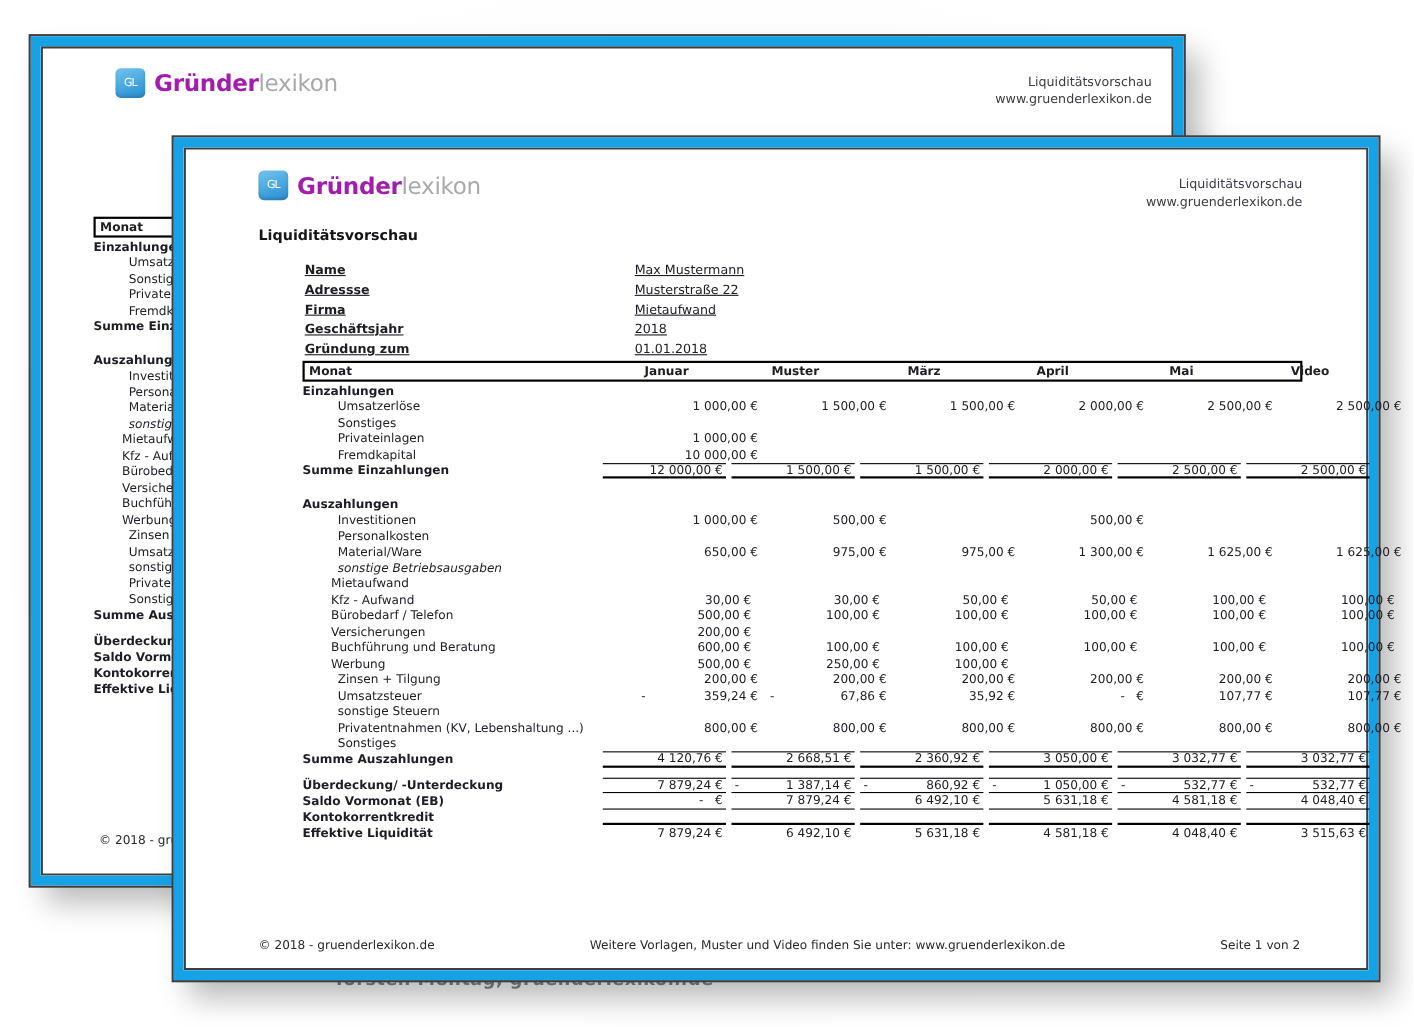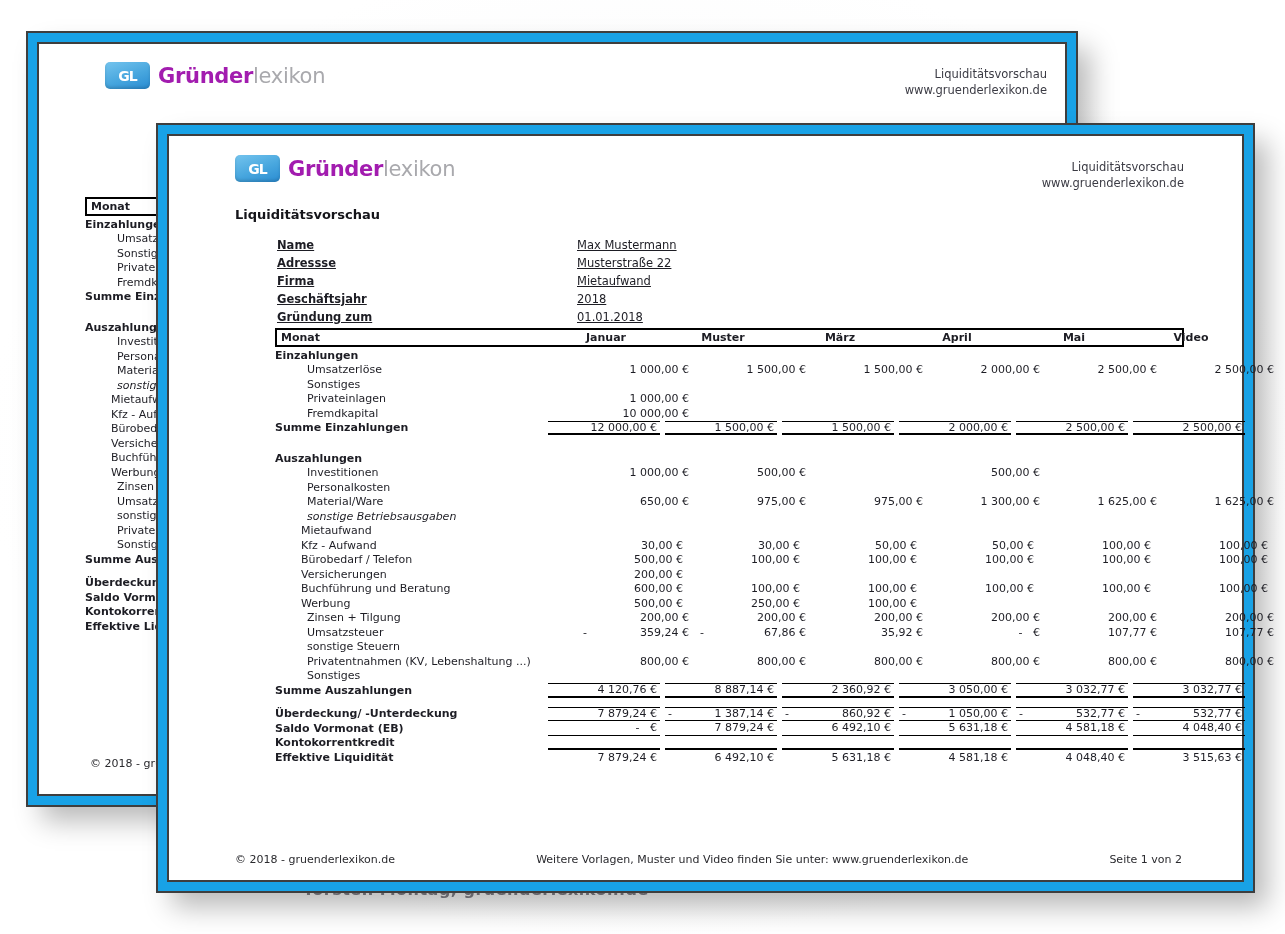--- a/index.html
+++ b/index.html
@@ -15,21 +15,21 @@
   .front{left:158px;top:125px;width:1095px;height:766px;z-index:3;}
 
   .watermark{position:absolute;left:303px;top:880px;z-index:2;font-size:16px;font-weight:bold;
              color:#84848c;letter-spacing:.5px;text-shadow:0 1px 0 #fff;white-space:nowrap;}
 
   .page-head{display:flex;justify-content:space-between;align-items:flex-start;}
   .front .page-head{padding:21px 60px 0 68px;}
   .back  .page-head{padding:20px 20px 0 68px;}
 
   .logo{display:flex;align-items:center;gap:8px;}
-  .logo-icon{width:45px;height:27px;border-radius:5px;color:#fff;font-weight:bold;font-size:14px;
+  .logo-icon{width:27px;height:27px;border-radius:5px;color:#fff;font-weight:normal;font-size:10px;
              letter-spacing:-1px;display:flex;align-items:center;justify-content:center;
              background:linear-gradient(160deg,#74c4ee 0%,#47a6de 55%,#2a8cd2 100%);
              box-shadow:inset 0 -2px 3px rgba(0,0,0,.15);}
   .logo-b{font-size:21px;font-weight:bold;color:#a21caf;letter-spacing:-.3px;}
   .logo-l{font-size:21px;font-weight:normal;font-style:normal;color:#a9a9ad;letter-spacing:-.3px;}
 
   .head-right{text-align:right;font-size:11.5px;line-height:16px;color:#3b3b44;padding-top:4px;}
 
   .doc-title{margin:16px 0 0 42px;font-size:13px;font-weight:bold;color:#15151a;padding-left:26px;}
   .front .doc-title{margin-left:68px;padding-left:0;margin-top:16px;}
@@ -584,21 +584,21 @@
             <span class="vcell"></span>
             <span class="vcell"></span>
             <span class="vcell"></span>
             <span class="vcell"></span>
             <span class="vcell"></span>
             <span class="vcell"></span>
           </div>
           <div class="trow l-sum">
             <span class="lbl b">Summe Auszahlungen</span>
             <span class="vcell"><span class="num">4 120,76 €</span></span>
-            <span class="vcell"><span class="num">8 887,14 €</span></span>
+            <span class="vcell"><span class="num">2 668,51 €</span></span>
             <span class="vcell"><span class="num">2 360,92 €</span></span>
             <span class="vcell"><span class="num">3 050,00 €</span></span>
             <span class="vcell"><span class="num">3 032,77 €</span></span>
             <span class="vcell"><span class="num">3 032,77 €</span></span>
           </div>
           <div class="trow l-tb" style="margin-top: 9px;">
             <span class="lbl b">Überdeckung/ -Unterdeckung</span>
             <span class="vcell"><span class="num">7 879,24 €</span></span>
             <span class="vcell"><span class="neg">-</span><span class="num">1 387,14 €</span></span>
             <span class="vcell"><span class="neg">-</span><span class="num">860,92 €</span></span>

